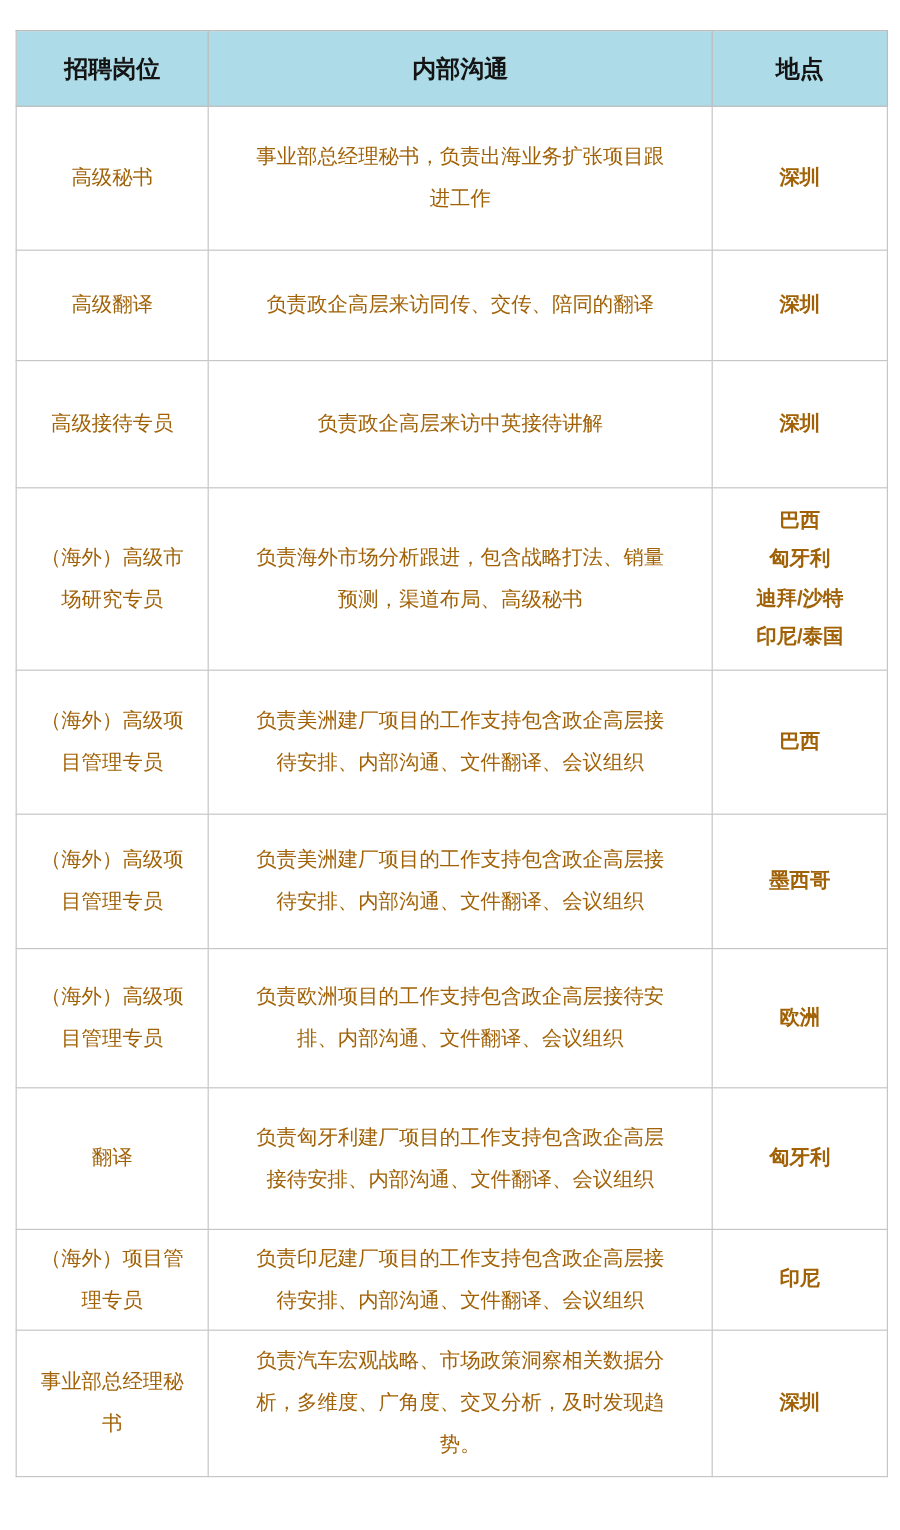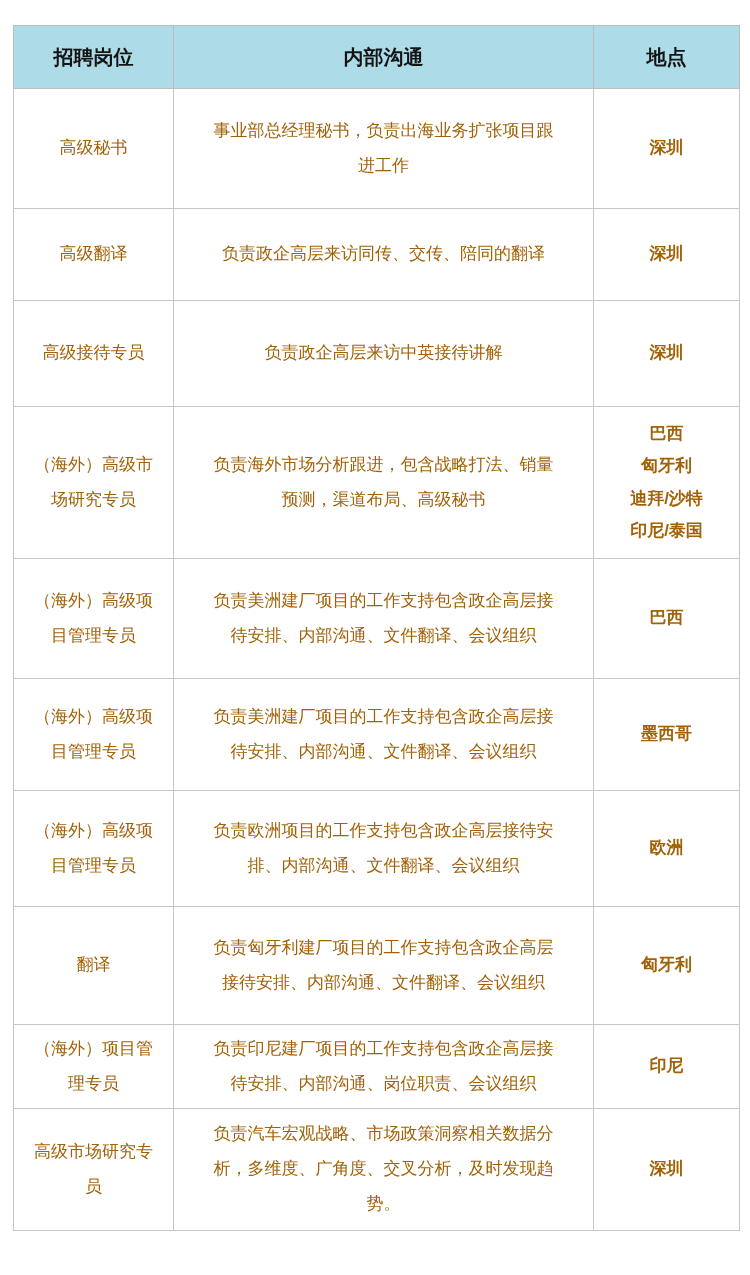--- a/index.html
+++ b/index.html
@@ -114,22 +114,22 @@
       <td class="c-duty">负责欧洲项目的工作支持包含政企高层接待安排、内部沟通、文件翻译、会议组织</td>
       <td class="c-loc">欧洲</td>
     </tr>
     <tr>
       <td class="c-pos">翻译</td>
       <td class="c-duty">负责匈牙利建厂项目的工作支持包含政企高层接待安排、内部沟通、文件翻译、会议组织</td>
       <td class="c-loc">匈牙利</td>
     </tr>
     <tr>
       <td class="c-pos">（海外）项目管理专员</td>
-      <td class="c-duty">负责印尼建厂项目的工作支持包含政企高层接待安排、内部沟通、岗位职责、会议组织</td>
+      <td class="c-duty">负责印尼建厂项目的工作支持包含政企高层接待安排、内部沟通、文件翻译、会议组织</td>
       <td class="c-loc">印尼</td>
     </tr>
     <tr>
-      <td class="c-pos">高级市场研究专员</td>
+      <td class="c-pos">事业部总经理秘书</td>
       <td class="c-duty">负责汽车宏观战略、市场政策洞察相关数据分析，多维度、广角度、交叉分析，及时发现趋势。</td>
       <td class="c-loc">深圳</td>
     </tr>
   </tbody>
 </table>
 
 </body></html>

